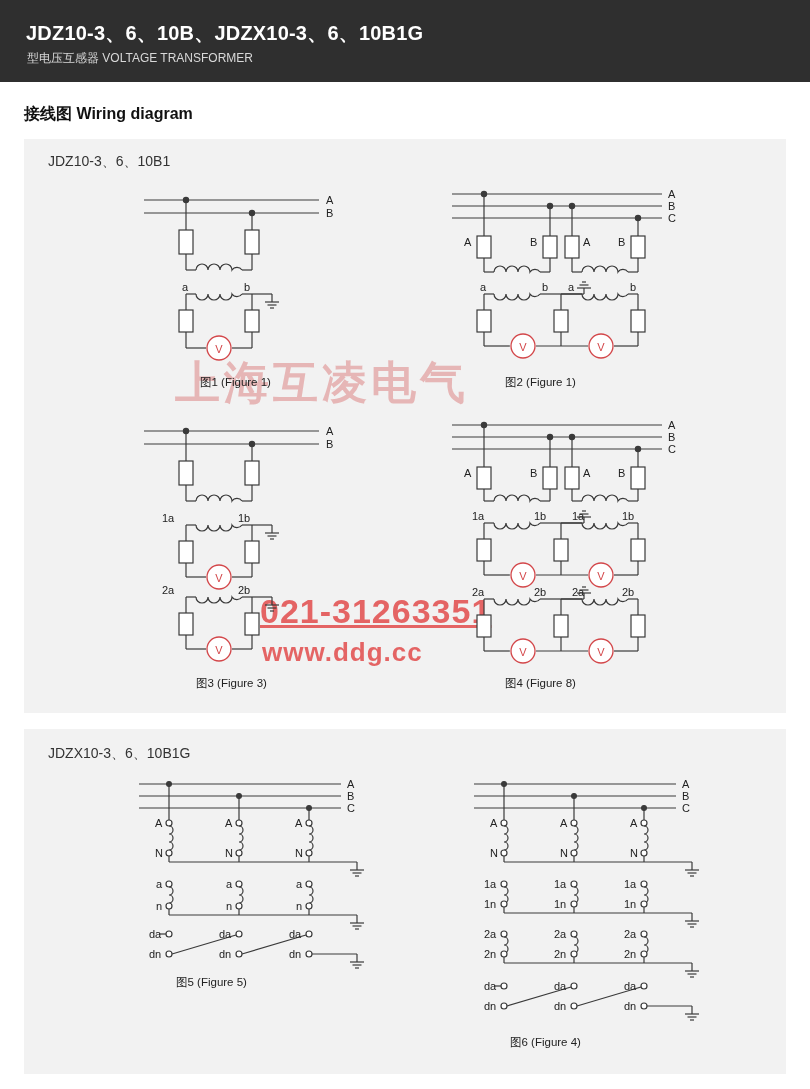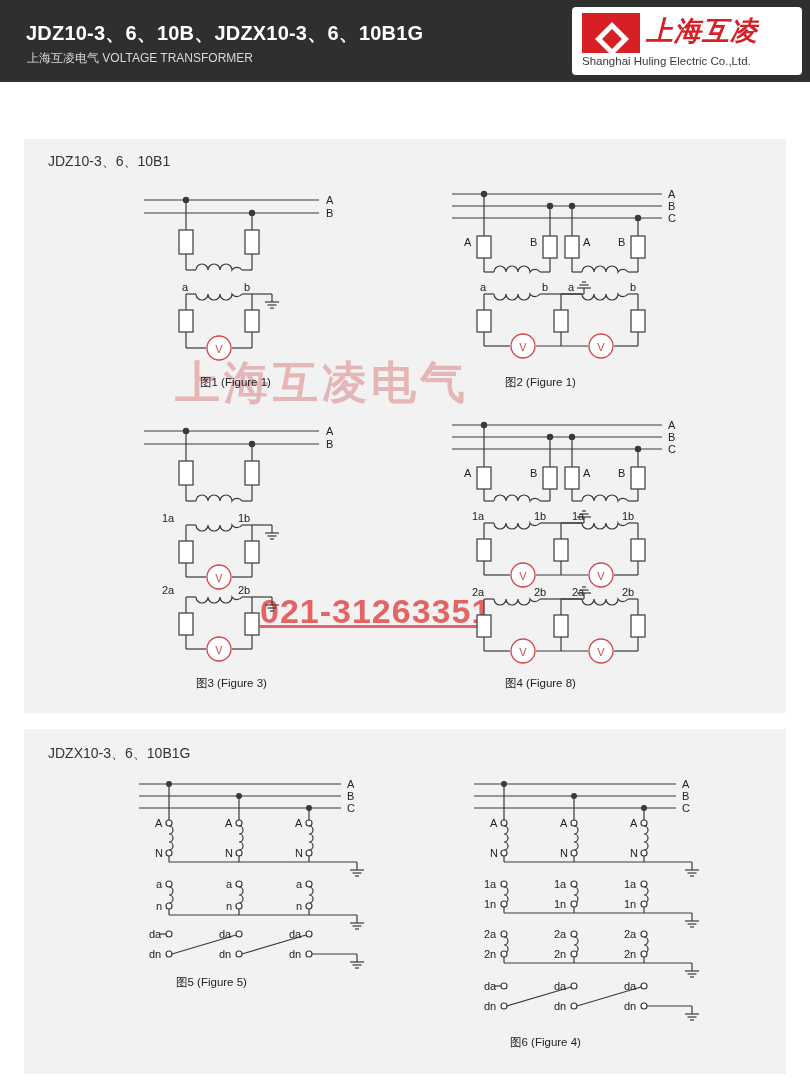--- a/index.html
+++ b/index.html
@@ -92,36 +92,31 @@
   svg { display: block; }
   .diagram { position: absolute; }
 </style>
 </head>
 <body>
 
 <div class="page">
 
   <div class="header">
     <div class="header-title">JDZ10-3、6、10B、JDZX10-3、6、10B1G</div>
-    <div class="header-sub">上海互凌电气 VOLTAGE TRANSFORMER</div>
-    <div class="logo-box">
-      <div class="logo-red">
-        <div class="logo-diamond"></div>
-      </div>
-      <div class="logo-cn">上海互凌</div>
-      <div class="logo-en">Shanghai Huling Electric Co.,Ltd.</div>
-    </div>
+    <div class="header-sub">型电压互感器 VOLTAGE TRANSFORMER</div>
   </div>
 
+  <div class="section-title">接线图  Wiring diagram</div>
 
   <div class="panel" id="panel-top">
     <div class="panel-label" style="left:24px; top:14px;">JDZ10-3、6、10B1</div>
 
     <div class="wm-text" style="left:151px; top:190px;margin-top:24px;">上海互凌电气</div>
     <div class="wm-phone" style="left:236px; top:453px;">021-31263351</div>
+    <div class="wm-site" style="left:238px; top:498px;">www.ddg.cc</div>
 
     <div class="diagram" style="left:110px; top:45px;">
       <svg width="230" height="210" viewBox="0 0 230 210">
         <g stroke="#3a3a3a" stroke-width="1.2" fill="none">
 
           <line x1="10" y1="16" x2="185" y2="16"></line>
           <line x1="10" y1="29" x2="185" y2="29"></line>
 
           <line x1="52" y1="16" x2="52" y2="46"></line>
           <line x1="118" y1="29" x2="118" y2="46"></line>

